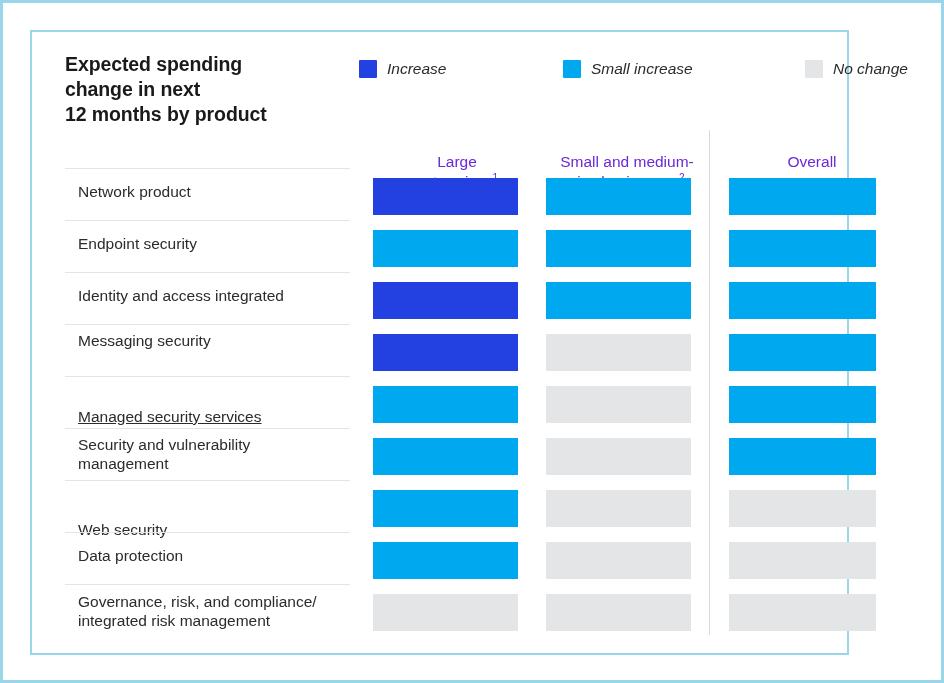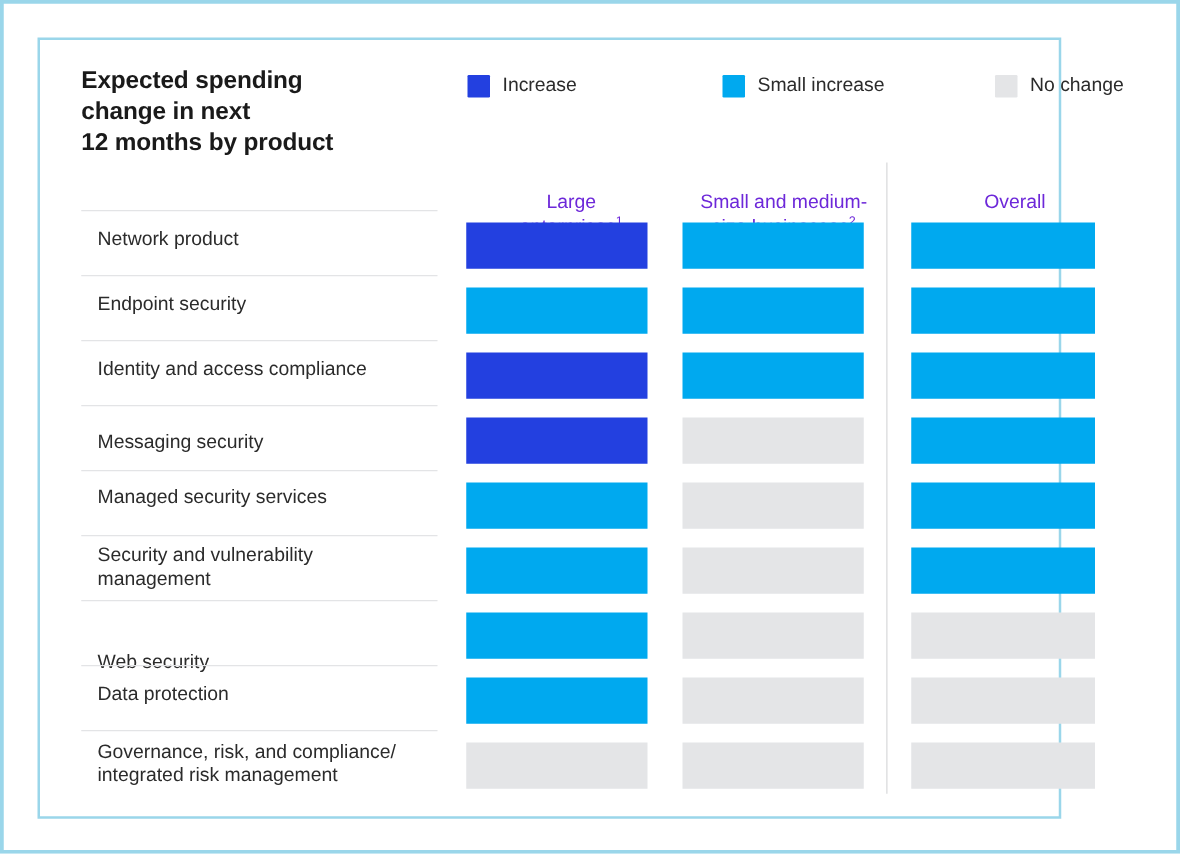--- a/index.html
+++ b/index.html
@@ -41,44 +41,45 @@
     font-size: 19.5px;
     font-weight: bold;
     line-height: 25px;
     color: #1a1a1a;
     letter-spacing: -0.1px;
     white-space: pre-line;
   }
 
   #legend {
     position: absolute;
-    left: 342px;
+    left: 327px;
     top: 28px;
     display: flex;
     gap: 0;
+    font-style: italic;
   }
   .legend-item {
     display: flex;
     align-items: center;
   }
   .legend-item + .legend-item { margin-left: 0; padding-left: 36px; }
   .legend-swatch {
     width: 18px; height: 18px;
     flex: 0 0 18px;
     border-radius: 1px;
   }
   .legend-label {
     margin-left: 10px;
     font-size: 15.5px;
     color: #2b2b2b;
     white-space: nowrap;
   }
   #legend-item-0 { width: 168px; }
   #legend-item-1 { width: 218px; }
-  #legend-item-2 { width: 160px; }
+  #legend-item-2 { width: 160px; margin-left: 24px; }
 
   
   .col-header {
     position: absolute;
     top: 120px;
     font-size: 15.5px;
     line-height: 20px;
     color: #6d28d9;
     text-align: center;
   }
@@ -179,35 +180,35 @@
         </div>
         <div class="chart-row" style="top: 0px;">
           <div class="row-rule" style="top: 188px; background: rgb(227, 228, 230);"></div>
           <div class="row-label" style="top: 202px;">Endpoint security</div>
           <div class="bar bar-c0" title="Endpoint security — Large enterprises: Small increase" style="top: 198px; background: rgb(0, 169, 239);"></div>
           <div class="bar bar-c1" title="Endpoint security — Small and medium-size businesses: Small increase" style="top: 198px; background: rgb(0, 169, 239);"></div>
           <div class="bar bar-c2" title="Endpoint security — Overall: Small increase" style="top: 198px; background: rgb(0, 169, 239);"></div>
         </div>
         <div class="chart-row" style="top: 0px;">
           <div class="row-rule" style="top: 240px; background: rgb(227, 228, 230);"></div>
-          <div class="row-label" style="top: 254px;">Identity and access compliance</div>
+          <div class="row-label" style="top: 254px;">Identity and access integrated</div>
           <div class="bar bar-c0" title="Identity and access management — Large enterprises: Increase" style="top: 250px; background: rgb(35, 64, 224);"></div>
           <div class="bar bar-c1" title="Identity and access management — Small and medium-size businesses: Small increase" style="top: 250px; background: rgb(0, 169, 239);"></div>
           <div class="bar bar-c2" title="Identity and access management — Overall: Small increase" style="top: 250px; background: rgb(0, 169, 239);"></div>
         </div>
         <div class="chart-row" style="top: 0px;">
           <div class="row-rule" style="top: 292px; background: rgb(227, 228, 230);"></div>
-          <div class="row-label" style="top: 312px;">Messaging security</div>
+          <div class="row-label" style="top: 299px;">Messaging security</div>
           <div class="bar bar-c0" title="Messaging security — Large enterprises: Increase" style="top: 302px; background: rgb(35, 64, 224);"></div>
           <div class="bar bar-c1" title="Messaging security — Small and medium-size businesses: No change" style="top: 302px; background: rgb(228, 229, 231);"></div>
           <div class="bar bar-c2" title="Messaging security — Overall: Small increase" style="top: 302px; background: rgb(0, 169, 239);"></div>
         </div>
         <div class="chart-row" style="top: 0px;">
           <div class="row-rule" style="top: 344px; background: rgb(227, 228, 230);"></div>
-          <div class="row-label" style="top: 356px;">Managed security services</div>
+          <div class="row-label" style="top: 375px; text-decoration: underline;">Managed security services</div>
           <div class="bar bar-c0" title="Managed security services — Large enterprises: Small increase" style="top: 354px; background: rgb(0, 169, 239);"></div>
           <div class="bar bar-c1" title="Managed security services — Small and medium-size businesses: No change" style="top: 354px; background: rgb(228, 229, 231);"></div>
           <div class="bar bar-c2" title="Managed security services — Overall: Small increase" style="top: 354px; background: rgb(0, 169, 239);"></div>
         </div>
         <div class="chart-row" style="top: 0px;">
           <div class="row-rule" style="top: 396px; background: rgb(227, 228, 230);"></div>
           <div class="row-label" style="top: 403px;">Security and vulnerability
 management</div>
           <div class="bar bar-c0" title="Security and vulnerability management — Large enterprises: Small increase" style="top: 406px; background: rgb(0, 169, 239);"></div>
           <div class="bar bar-c1" title="Security and vulnerability management — Small and medium-size businesses: No change" style="top: 406px; background: rgb(228, 229, 231);"></div>

